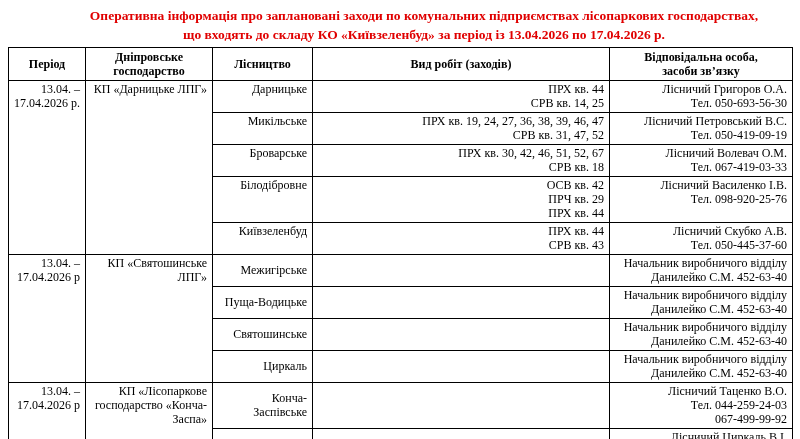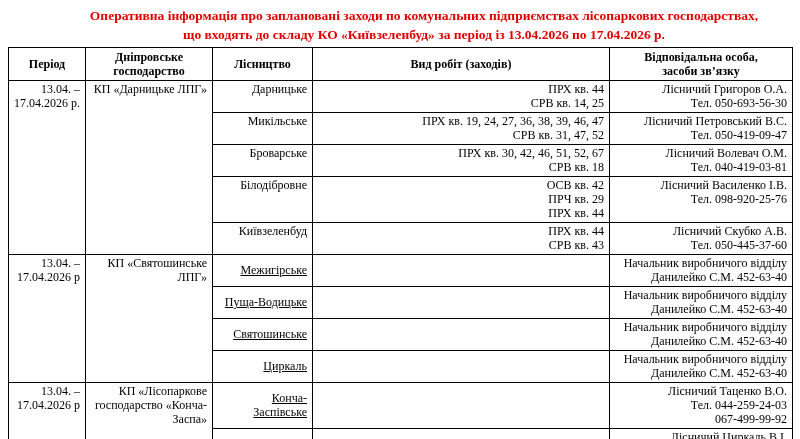--- a/index.html
+++ b/index.html
@@ -39,21 +39,20 @@
     overflow: hidden;
   }
   table.report th {
     font-weight: bold;
     text-align: center;
     vertical-align: middle;
     padding: 2px 18px;
   }
   table.report td.vc {
     vertical-align: middle;
-    text-decoration: underline;
   }
 </style>
 </head>
 <body>
 
 <div class="title" style="color: rgb(224, 0, 0);">Оперативна інформація  про заплановані заходи по комунальних підприємствах лісопаркових господарствах,
 що входять до складу КО «Київзеленбуд» за період із 13.04.2026 по 17.04.2026 р.</div>
 
 <table class="report">
   <colgroup>
@@ -82,28 +81,28 @@
       <td>ПРХ кв. 44
 СРВ кв. 14, 25</td>
       <td>Лісничий Григоров О.А.
 Тел. 050-693-56-30</td>
     </tr>
     <tr>
       <td>Микільське</td>
       <td>ПРХ кв. 19, 24, 27, 36, 38, 39, 46, 47
 СРВ кв. 31, 47, 52</td>
       <td>Лісничий Петровський В.С.
-Тел. 050-419-09-47</td>
+Тел. 050-419-09-19</td>
     </tr>
     <tr>
       <td>Броварське</td>
       <td>ПРХ кв. 30, 42, 46, 51, 52, 67
 СРВ кв. 18</td>
       <td>Лісничий Волевач О.М.
-Тел. 040-419-03-81</td>
+Тел. 067-419-03-33</td>
     </tr>
     <tr>
       <td>Білодібровне</td>
       <td>ОСВ кв. 42
 ПРЧ кв. 29
 ПРХ кв. 44</td>
       <td>Лісничий Василенко І.В.
 Тел. 098-920-25-76</td>
     </tr>
     <tr>

